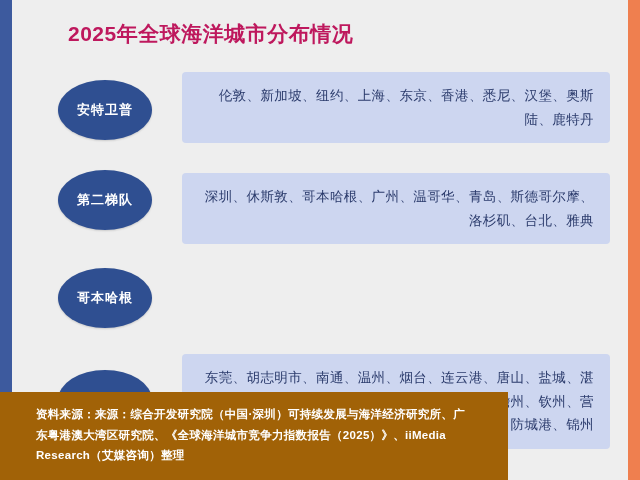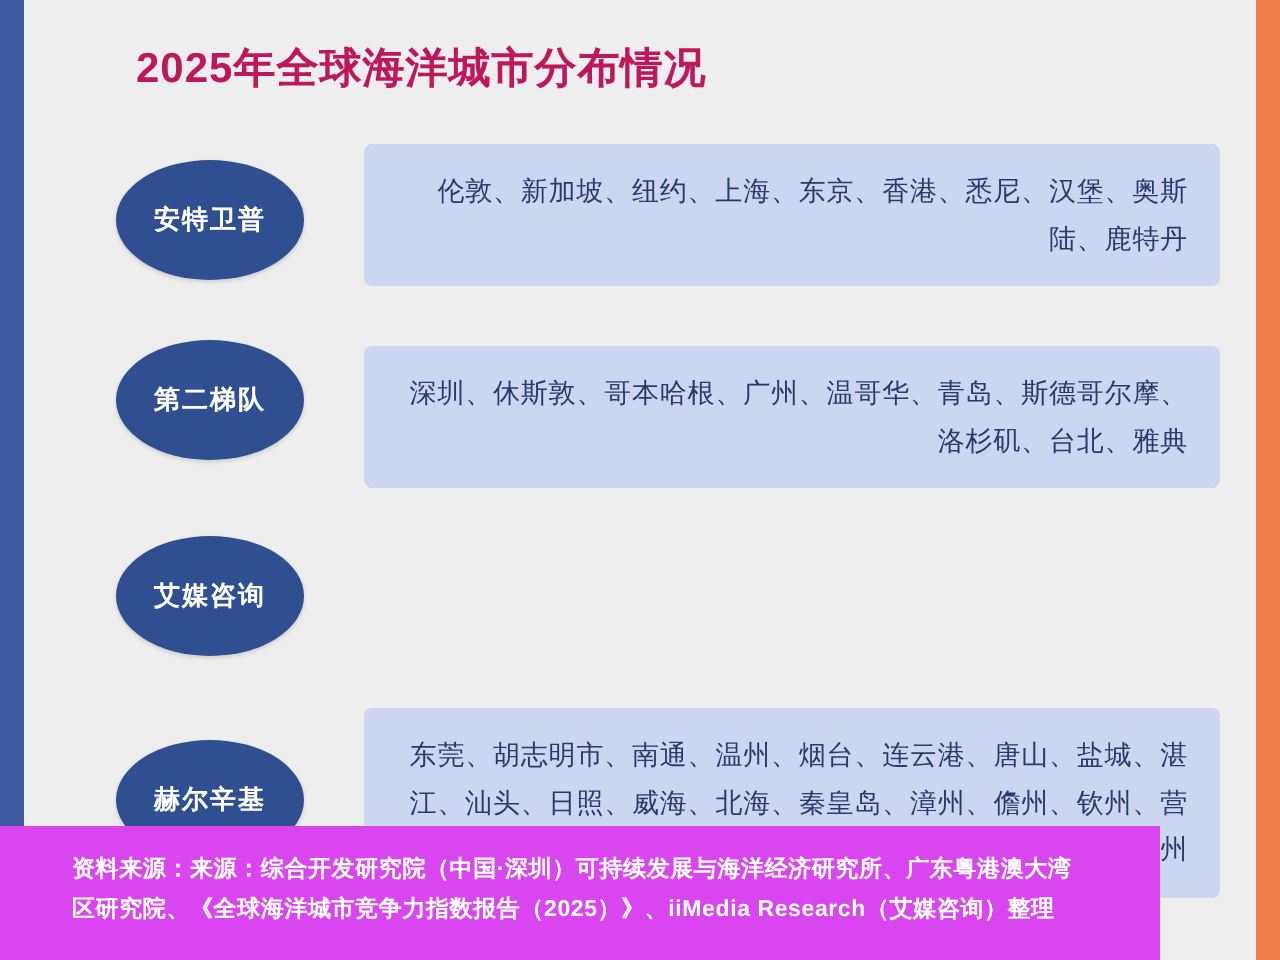--- a/index.html
+++ b/index.html
@@ -99,22 +99,22 @@
 
   .row-1 .tier-badge { top: 8px; }
   .row-2 .tier-badge { top: 10px; }
   .row-3 .tier-badge { top: 16px; }
   .row-4 .tier-badge { top: 16px; }
 
   .footer {
     position: absolute;
     left: 0;
     bottom: 0;
-    width: 580px;
-    background: #d946ef;
+    width: 508px;
+    background: #a16207;
     color: #ffffff;
     padding: 12px 36px 14px 36px;
     box-sizing: border-box;
     font-size: 11.5px;
     line-height: 1.8;
     letter-spacing: 0.3px;
     font-weight: bold;
   }
 </style>
 </head>
@@ -133,21 +133,21 @@
       <div class="tier-badge">安特卫普</div>
       <div class="tier-box">伦敦、新加坡、纽约、上海、东京、香港、悉尼、汉堡、奥斯陆、鹿特丹</div>
     </div>
 
     <div class="row row-2">
       <div class="tier-badge">第二梯队</div>
       <div class="tier-box">深圳、休斯敦、哥本哈根、广州、温哥华、青岛、斯德哥尔摩、洛杉矶、台北、雅典</div>
     </div>
 
     <div class="row row-3">
-      <div class="tier-badge">艾媒咨询</div>
+      <div class="tier-badge">哥本哈根</div>
     </div>
 
     <div class="row row-4">
       <div class="tier-badge">赫尔辛基</div>
       <div class="tier-box">东莞、胡志明市、南通、温州、烟台、连云港、唐山、盐城、湛江、汕头、日照、威海、北海、秦皇岛、漳州、儋州、钦州、营口、防城港、锦州</div>
     </div>
 
   </div>
 
   <div class="footer">资料来源：来源：综合开发研究院（中国·深圳）可持续发展与海洋经济研究所、广东粤港澳大湾区研究院、《全球海洋城市竞争力指数报告（2025）》、iiMedia Research（艾媒咨询）整理</div>

